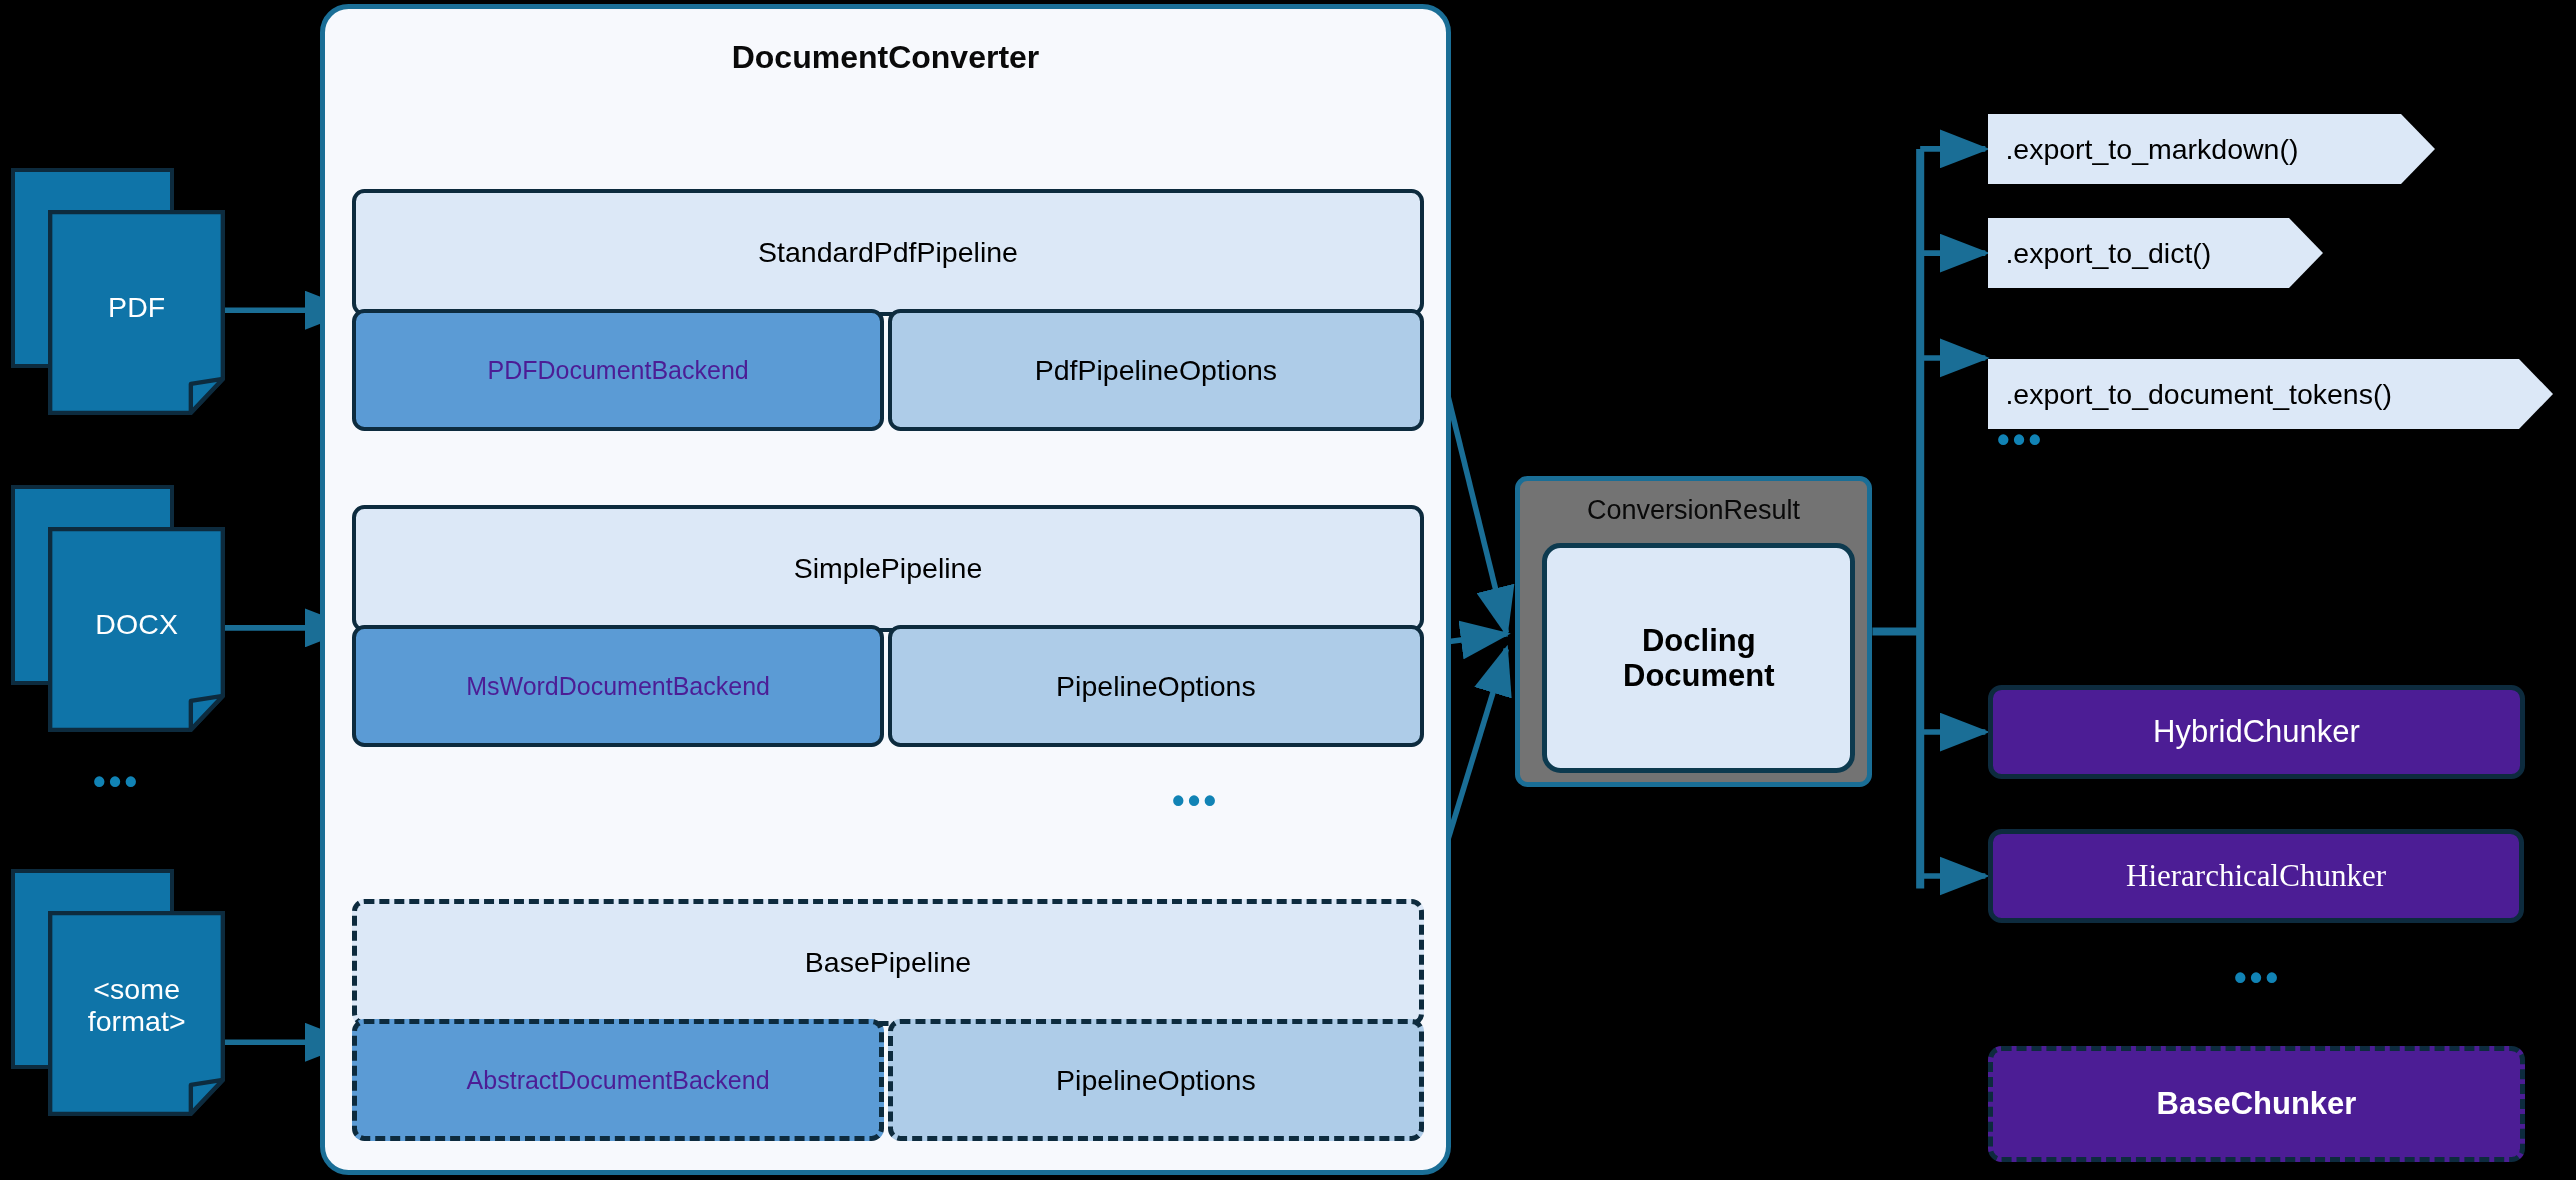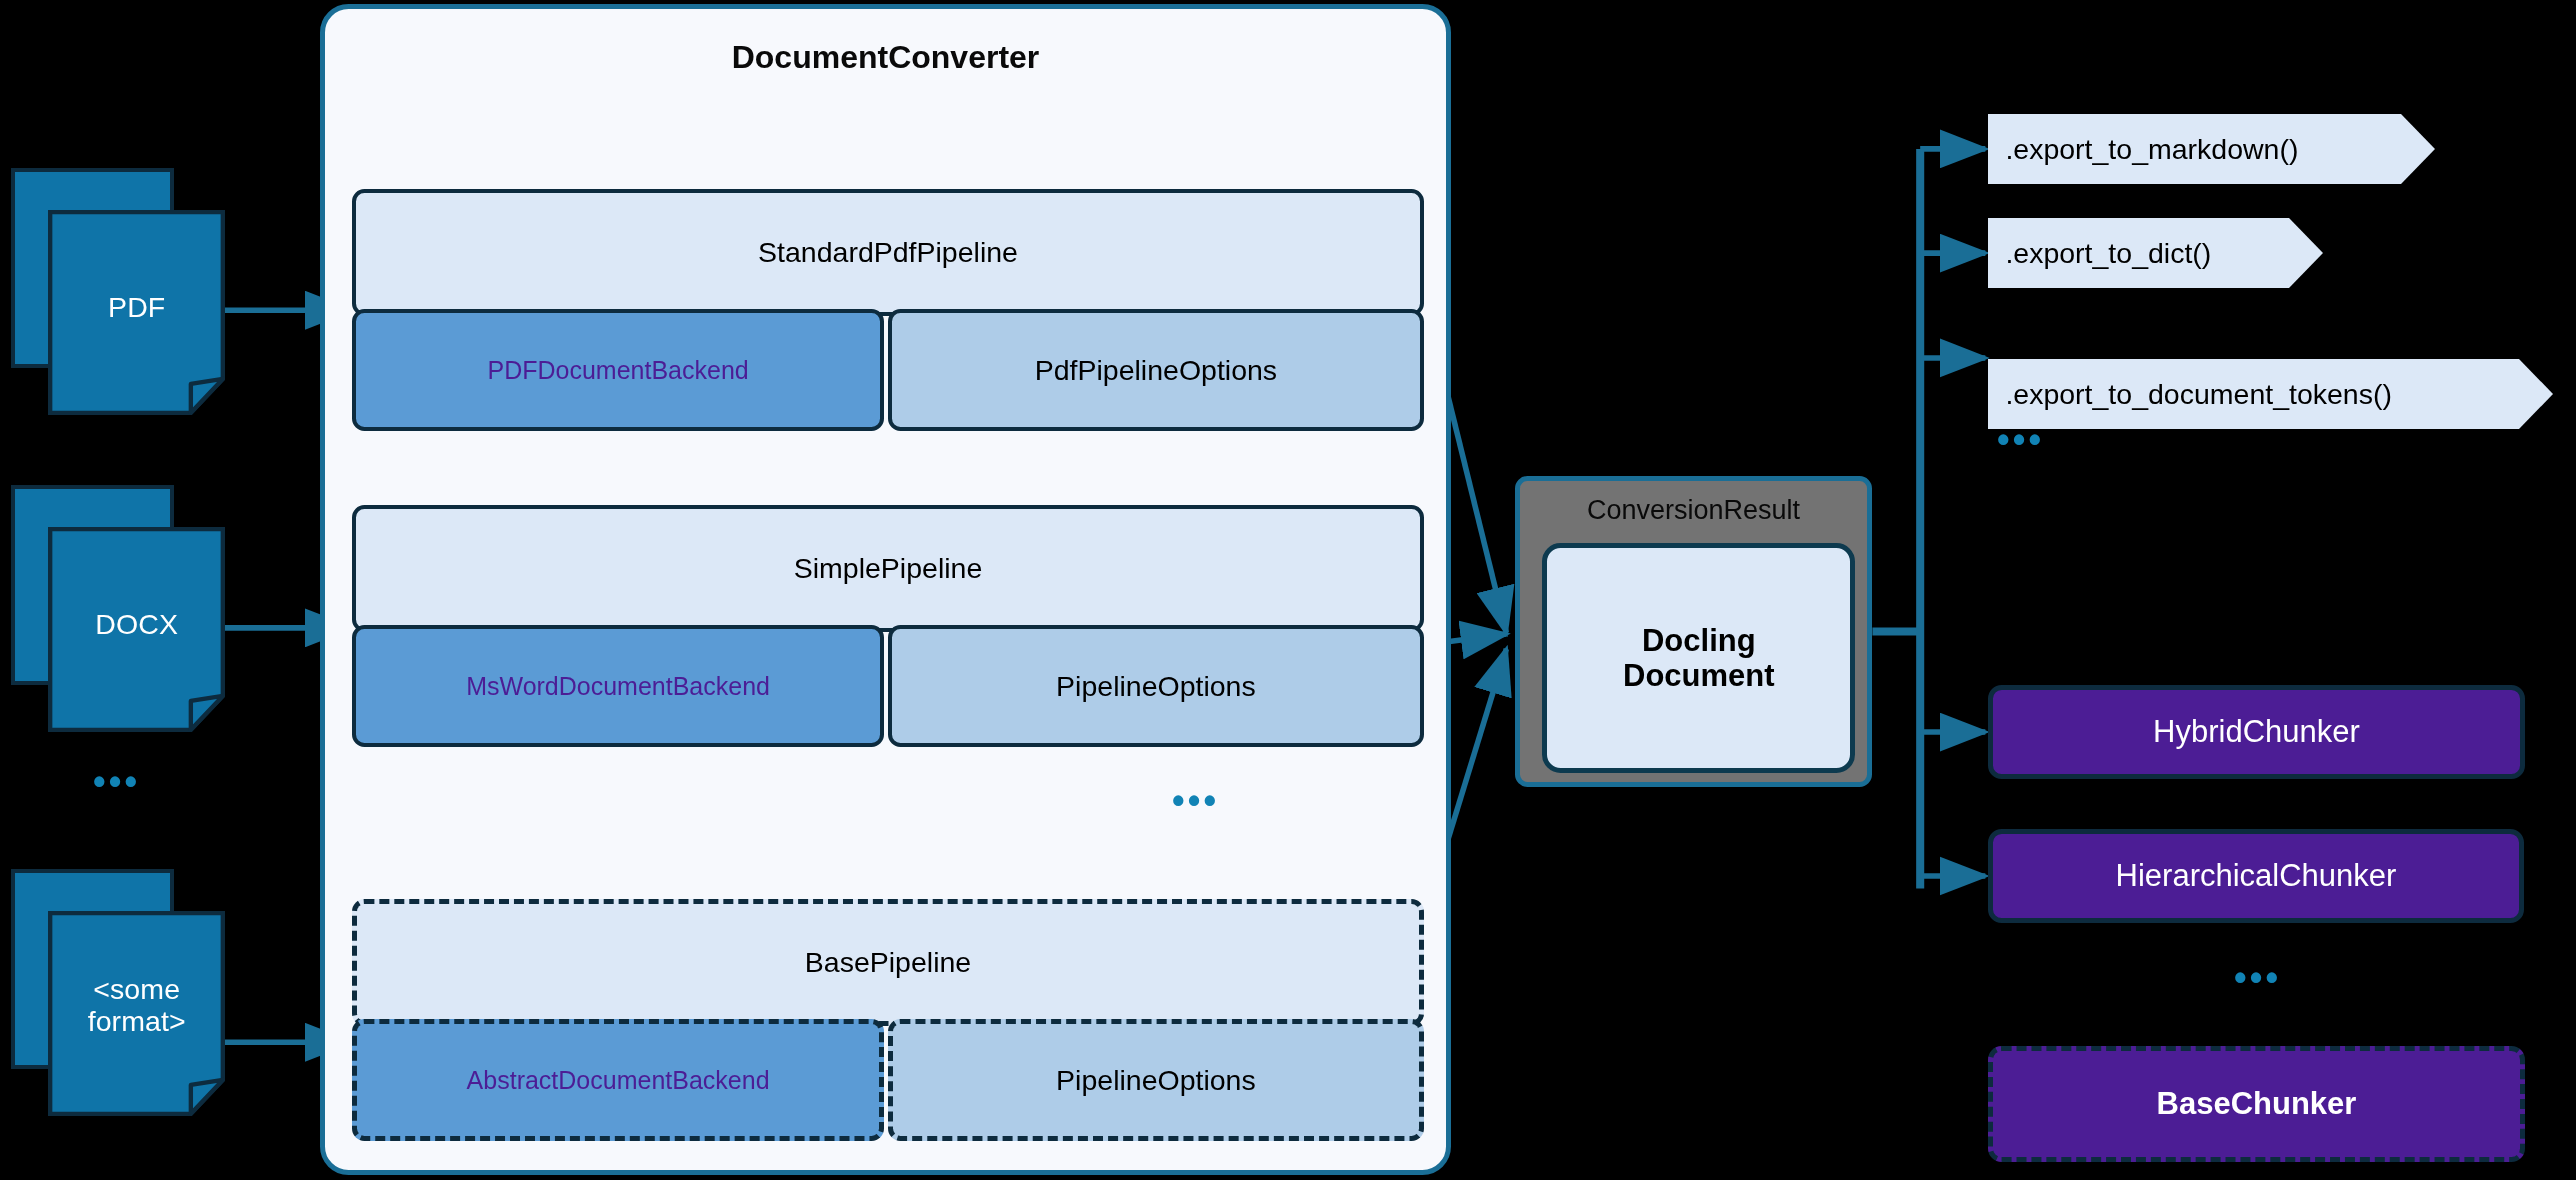--- a/index.html
+++ b/index.html
@@ -303,18 +303,18 @@
     <div id="docling-document">Docling
 Document</div>
   </div>
 
   <div class="export-chip" style="left:1988px; top:114px; width:447px; height:70px;">.export_to_markdown()</div>
   <div class="export-chip" style="left:1988px; top:218px; width:335px; height:70px;">.export_to_dict()</div>
   <div class="export-chip" style="left:1988px; top:323px; width:565px; height:70px;margin-top:36px;">.export_to_document_tokens()</div>
   <div class="ellipsis" style="left:1997px; top:422px;">•••</div>
 
   <div class="chunker-box" style="left:1988px; top:685px; width:537px; height:94px;">HybridChunker</div>
-  <div class="chunker-box" style="left:1988px; top:829px; width:536px; height:94px;">HierarchicalChunker</div>
+  <div class="chunker-box" style="left:1988px; top:829px; width:536px; height:94px;font-family:Liberation Serif, serif;">HierarchicalChunker</div>
   <div class="ellipsis" style="left:2234px; top:960px;">•••</div>
   <div class="chunker-box dashed-box" style="left:1988px; top:1046px; width:537px; height:116px;font-weight:bold;">BaseChunker</div>
 
 </div>
 
 
 </body></html>

